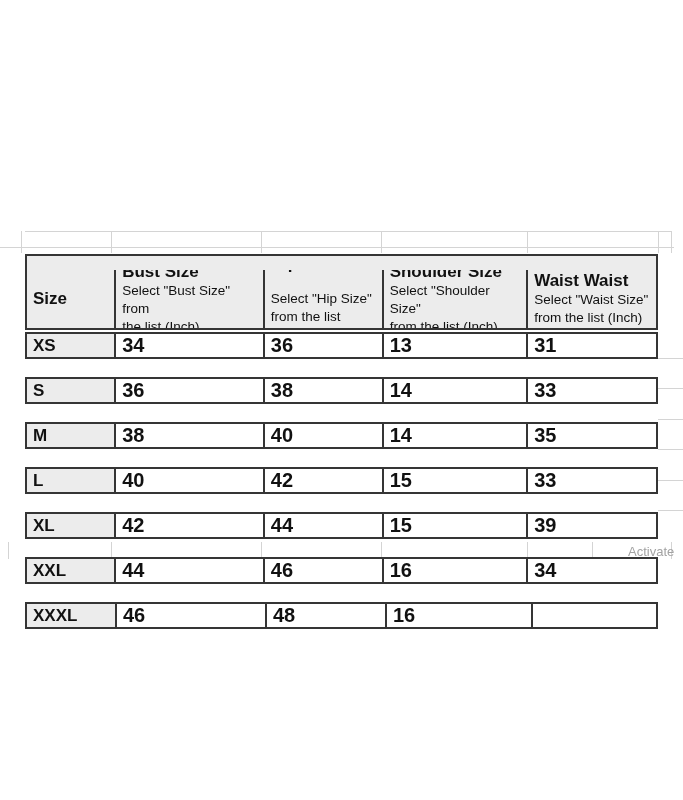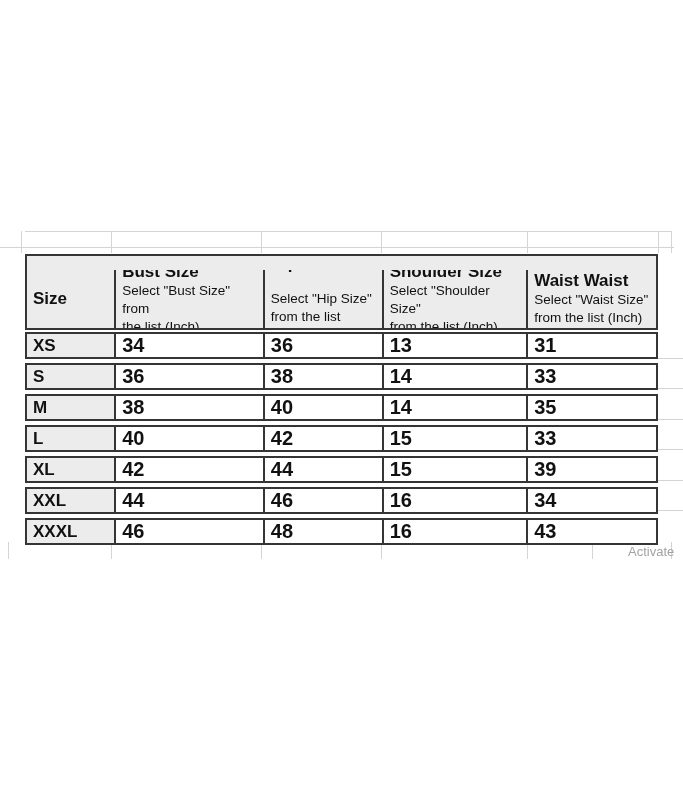--- a/index.html
+++ b/index.html
@@ -35,21 +35,21 @@
     border: 2px solid #353535;
     background: #ffffff;
   }
   .thead {
     height: 76px;
     background: #ececec;
     margin-bottom: 2px;
   }
   .tdata {
     height: 27px;
-    margin-bottom: 4px;
+    margin-bottom: 18px;
   }
   .cell {
     box-sizing: border-box;
     border-right: 2px solid #353535;
     padding: 0 6px;
     overflow: hidden;
   }
   .c0 { width: 90px;  }
   .c1 { width: 150px; }
   .c2 { width: 120px; gap: 16px; }
@@ -200,18 +200,17 @@
     <div class="cell num-cell c2">46</div>
     <div class="cell num-cell c3">16</div>
     <div class="cell num-cell c4">34</div>
   </div>
 
   <div class="trow tdata">
     <div class="cell label-cell c0">XXXL</div>
     <div class="cell num-cell c1">46</div>
     <div class="cell num-cell c2">48</div>
     <div class="cell num-cell c3">16</div>
-    <div class="cell num-cell c4">43</div>
   </div>
 
 </div>
 
 <div class="watermark">Activate</div>
 
 </body></html>

